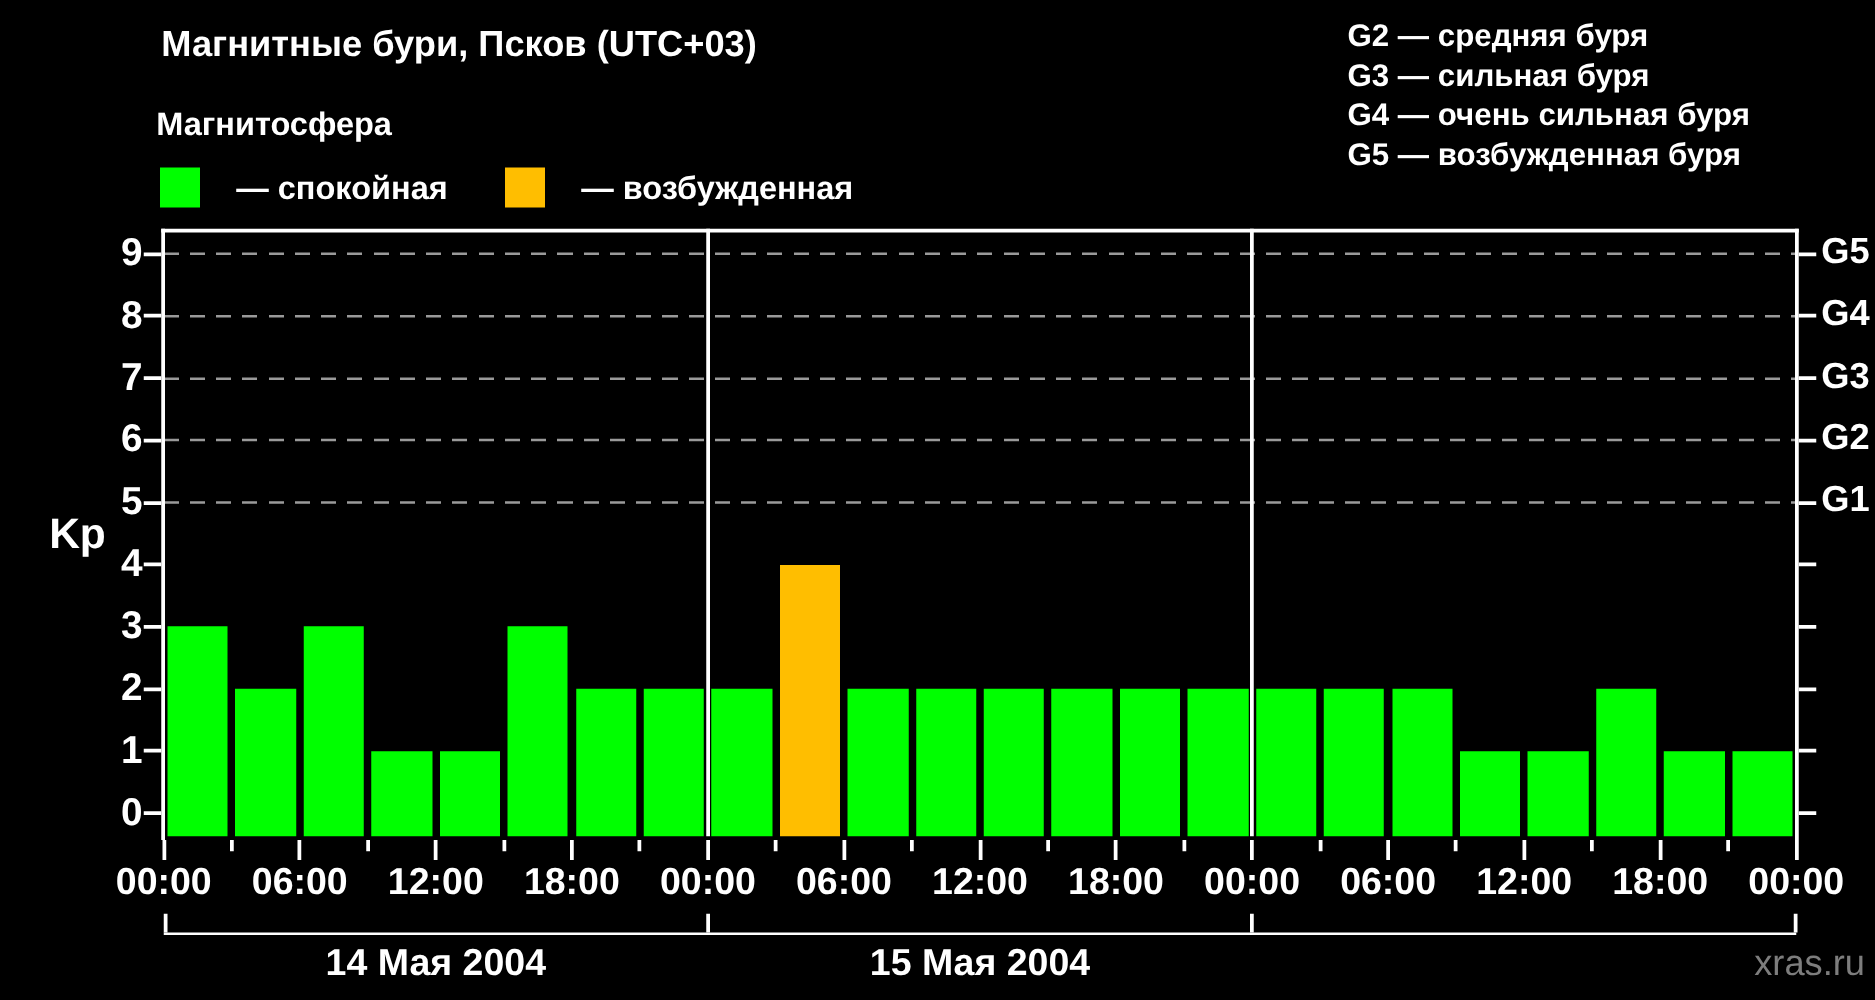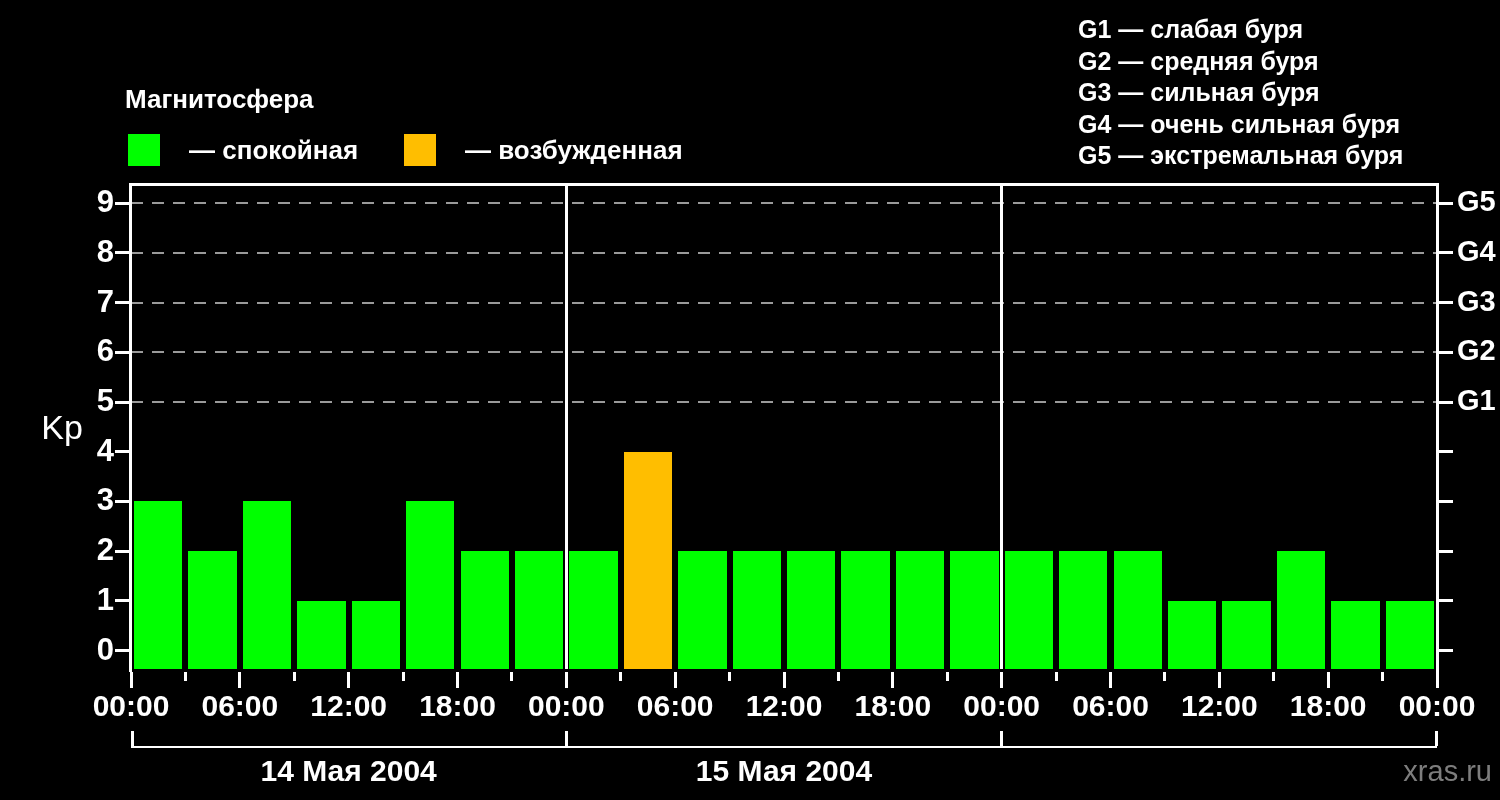--- a/index.html
+++ b/index.html
@@ -8,45 +8,45 @@
   }
   #stage{position:relative;width:1500px;height:800px;background:#000;}
   #stage .abs{position:absolute;}
   #chart div{position:absolute;}
   .ttl{color:#fff;font-weight:bold;font-size:29px;white-space:nowrap;}
   .sub{color:#fff;font-weight:bold;font-size:26px;white-space:nowrap;}
   .legend-item{display:flex;align-items:center;white-space:nowrap;}
   .legend-swatch{width:32px;height:32px;display:inline-block;flex:0 0 auto;}
   .legend-label{color:#fff;font-weight:bold;font-size:26px;margin-left:29px;}
   #storm-scale{color:#fff;font-weight:bold;font-size:25px;line-height:31.5px;white-space:nowrap;}
-  #kp-axis-title{color:#fff;font-weight:normal;font-size:34px;text-align:center;}
+  #kp-axis-title{color:#fff;font-weight:bold;font-size:34px;text-align:center;}
   #watermark{color:#7d7d7d;font-weight:normal;font-size:29px;white-space:nowrap;}
 </style>
 </head>
 <body>
 
 <div id="stage">
 
+  <div class="abs ttl" style="left:129px;top:20px;">Магнитные бури, Псков (UTC+03)</div>
   <div class="abs sub" style="left:125px;top:84px;">Магнитосфера</div>
 
   <div class="abs legend-item" style="left:128px;top:134px;">
     <span class="legend-swatch" style="background: rgb(0, 255, 0);"></span>
     <span class="legend-label">— спокойная</span>
   </div>
   <div class="abs legend-item" style="left:404px;top:134px;">
     <span class="legend-swatch" style="background: rgb(255, 190, 0);"></span>
     <span class="legend-label">— возбужденная</span>
   </div>
 
   <div id="storm-scale" class="abs" style="left:1078px;top:14px;">
-      <div>G1 — слабая буря</div>
       <div>G2 — средняя буря</div>
       <div>G3 — сильная буря</div>
       <div>G4 — очень сильная буря</div>
-      <div>G5 — экстремальная буря</div>
+      <div>G5 — возбужденная буря</div>
     </div>
 
   <div id="kp-axis-title" class="abs" style="left:22px;top:408px;width:80px;">Kp</div>
 
   <div id="chart" class="abs" style="left:0;top:0;width:1500px;height:800px;">
       <div style="left: 131px; top: 401px; width: 1306px; height: 2px; background: repeating-linear-gradient(90deg, rgb(154, 154, 154) 0px, rgb(154, 154, 154) 12px, transparent 12px, transparent 21px);"></div>
       <div style="left: 131px; top: 351.3px; width: 1306px; height: 2px; background: repeating-linear-gradient(90deg, rgb(154, 154, 154) 0px, rgb(154, 154, 154) 12px, transparent 12px, transparent 21px);"></div>
       <div style="left: 131px; top: 301.6px; width: 1306px; height: 2px; background: repeating-linear-gradient(90deg, rgb(154, 154, 154) 0px, rgb(154, 154, 154) 12px, transparent 12px, transparent 21px);"></div>
       <div style="left: 131px; top: 251.9px; width: 1306px; height: 2px; background: repeating-linear-gradient(90deg, rgb(154, 154, 154) 0px, rgb(154, 154, 154) 12px, transparent 12px, transparent 21px);"></div>
       <div style="left: 131px; top: 202.2px; width: 1306px; height: 2px; background: repeating-linear-gradient(90deg, rgb(154, 154, 154) 0px, rgb(154, 154, 154) 12px, transparent 12px, transparent 21px);"></div>

